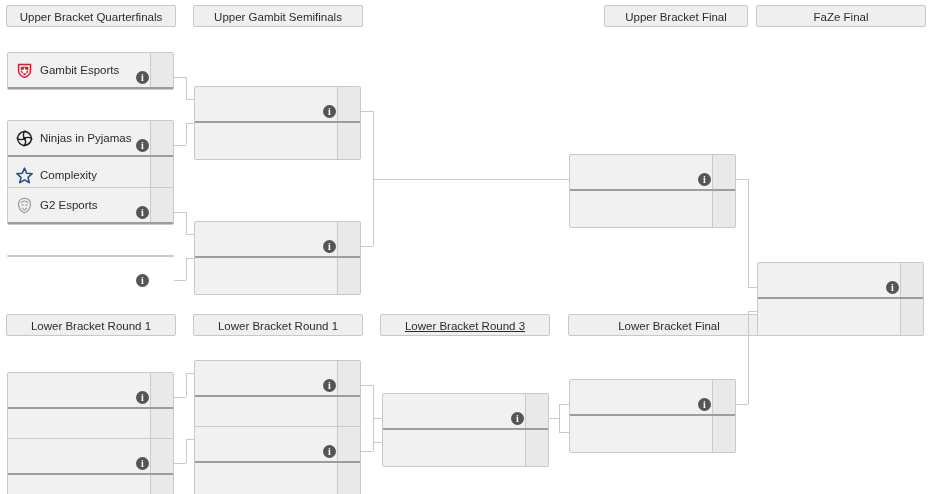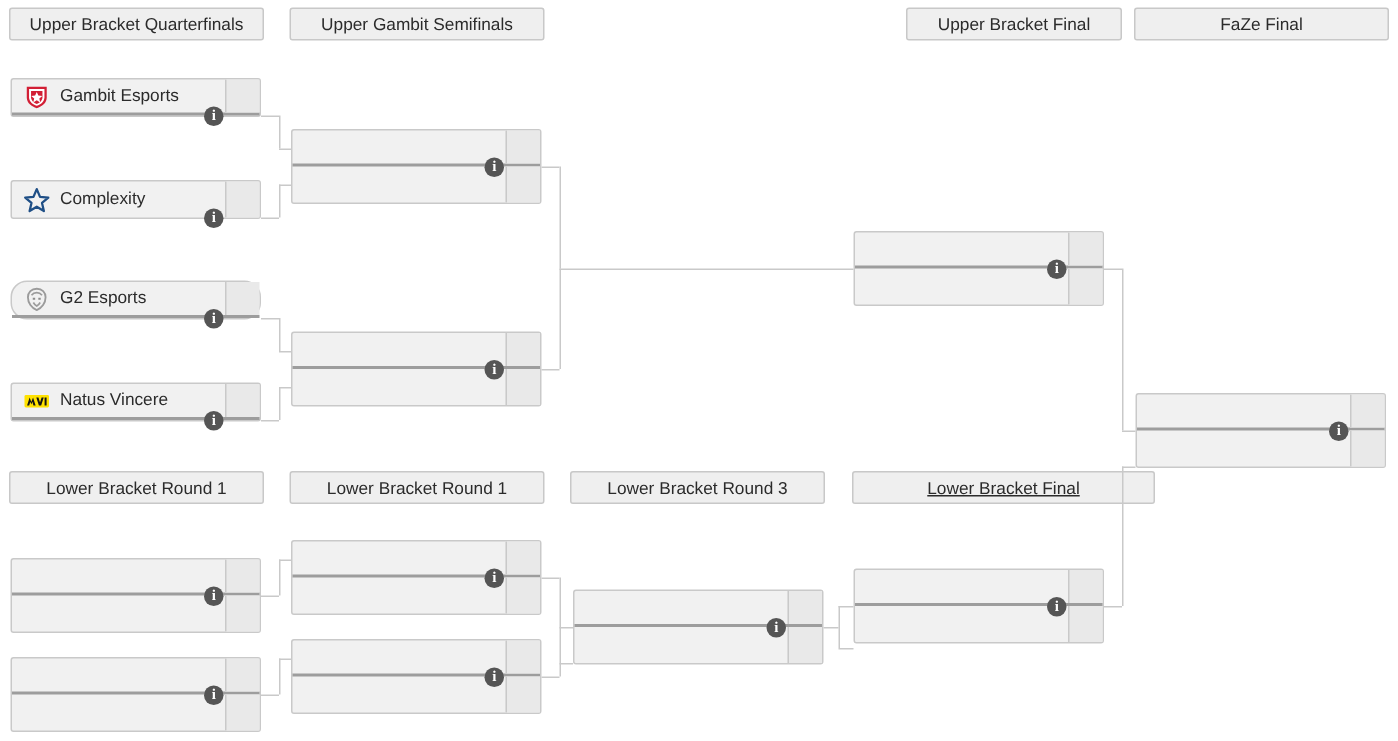--- a/index.html
+++ b/index.html
@@ -37,21 +37,21 @@
   
   .match {
     position: absolute;
     box-sizing: border-box;
     background: #f1f1f1;
     border: 1px solid #c9c9c9;
     border-radius: 2px;
   }
   .match-row {
     position: relative;
-    height: 24px;
+    height: 36px;
     box-sizing: border-box;
     display: flex;
     align-items: center;
     padding-left: 7px;
   }
   .match-row.row-top {
     border-bottom: 2px solid #9d9d9d;
   }
   .score-col {
     position: absolute;
@@ -152,79 +152,82 @@
       <div class="conn v" style="left: 559px; top: 418px; height: 14px;"></div>
       <div class="conn h" style="left: 559px; top: 432px; width: 10px;"></div>
     </div>
   <div id="header-layer">
       <div class="round-header" style="left: 6px; top: 5px; width: 170px;">Upper Bracket Quarterfinals</div>
       <div class="round-header" style="left: 193px; top: 5px; width: 170px;">Upper Gambit Semifinals</div>
       <div class="round-header" style="left: 568px; top: 5px; width: 144px; margin-left: 36px;">Upper Bracket Final</div>
       <div class="round-header" style="left: 756px; top: 5px; width: 170px;">FaZe Final</div>
       <div class="round-header" style="left: 6px; top: 314px; width: 170px;">Lower Bracket Round 1</div>
       <div class="round-header" style="left: 193px; top: 314px; width: 170px;">Lower Bracket Round 1</div>
-      <div class="round-header" style="left: 380px; top: 314px; width: 170px;">Lower Bracket Round 3</div>
-      <div class="round-header" style="left: 568px; top: 314px; width: 202px; text-decoration: underline;">Lower Bracket Final</div>
+      <div class="round-header" style="left: 380px; top: 314px; width: 170px; text-decoration: underline;">Lower Bracket Round 3</div>
+      <div class="round-header" style="left: 568px; top: 314px; width: 202px;">Lower Bracket Final</div>
     </div>
   <div id="match-layer">
       <div class="match" style="left: 7px; top: 52px; width: 167px;">
         <div class="match-row row-top">
           <span class="team-logo">
             <svg viewBox="0 0 20 20" width="19" height="19">
               <path d="M3 3 H17 V10.5 C17 14.5 13.6 16.8 10 18 C6.4 16.8 3 14.5 3 10.5 Z" fill="#d21f35"></path>
               <path d="M4.6 4.6 H15.4 V10.4 C15.4 13.5 12.8 15.4 10 16.4 C7.2 15.4 4.6 13.5 4.6 10.4 Z" fill="#ffffff"></path>
               <path d="M6 6 H14 V10.3 C14 12.7 12 14.2 10 15 C8 14.2 6 12.7 6 10.3 Z" fill="#d21f35"></path>
               <path d="M10 6.6 L11.15 9.2 L13.9 9.45 L11.8 11.3 L12.45 14 L10 12.5 L7.55 14 L8.2 11.3 L6.1 9.45 L8.85 9.2 Z" fill="#ffffff"></path>
             </svg>
           </span>
           <span class="team-name">Gambit Esports</span>
           <span class="score-col"></span>
         </div>
         <span class="info-badge">i</span>
       </div>
       <div class="match" style="left: 7px; top: 120px; width: 167px;">
+        <div class="match-row row-top">
+          <span class="team-logo">
+            <svg viewBox="0 0 20 20" width="19" height="19">
+              <g fill="none" stroke="#1b1b1b" stroke-width="1.5">
+                <path d="M10 2.4 C14.4 3.4 17 6.3 17.4 10 C14.6 8.4 12.2 8.4 10 10"></path>
+                <path d="M17.6 10 C16.6 14.4 13.7 17 10 17.4 C11.6 14.6 11.6 12.2 10 10"></path>
+                <path d="M10 17.6 C5.6 16.6 3 13.7 2.6 10 C5.4 11.6 7.8 11.6 10 10"></path>
+                <path d="M2.4 10 C3.4 5.6 6.3 3 10 2.6 C8.4 5.4 8.4 7.8 10 10"></path>
+              </g>
+              <circle cx="10" cy="10" r="1.5" fill="#1b1b1b"></circle>
+            </svg>
+          </span>
+          <span class="team-name">Ninjas in Pyjamas</span>
+          <span class="score-col"></span>
+        </div>
         <div class="match-row">
           <span class="team-logo">
             <svg viewBox="0 0 20 20" width="19" height="19">
               <path d="M10 2.2 L12.3 7.6 L18.1 8.1 L13.7 11.9 L15 17.6 L10 14.5 L5 17.6 L6.3 11.9 L1.9 8.1 L7.7 7.6 Z" fill="none" stroke="#1f4f86" stroke-width="1.6" stroke-linejoin="round"></path>
             </svg>
           </span>
           <span class="team-name">Complexity</span>
           <span class="score-col"></span>
         </div>
         <span class="info-badge">i</span>
       </div>
-      <div class="match" style="left: 7px; top: 187px; width: 167px; border-radius: 11px;">
+      <div class="match" style="left: 7px; top: 187px; width: 167px;">
         <div class="match-row row-top">
           <span class="team-logo">
             <svg viewBox="0 0 20 20" width="19" height="19">
               <path d="M10 2.6 C13.7 2.6 16.2 5 16.2 8.6 C16.2 12.6 13.6 16.2 10 17.6 C6.4 16.2 3.8 12.6 3.8 8.6 C3.8 5 6.3 2.6 10 2.6 Z" fill="none" stroke="#9b9b9b" stroke-width="1.3"></path>
               <path d="M6.3 7.2 C7.3 5.9 8.6 5.3 10 5.3 C11.4 5.3 12.7 5.9 13.7 7.2" fill="none" stroke="#9b9b9b" stroke-width="1.2"></path>
               <path d="M7.2 9.6 L8.9 9.6 M11.1 9.6 L12.8 9.6" stroke="#8c8c8c" stroke-width="1.4"></path>
               <path d="M7.6 12.3 C8.4 13.6 9.2 14.3 10 14.8 C10.8 14.3 11.6 13.6 12.4 12.3" fill="none" stroke="#9b9b9b" stroke-width="1.2"></path>
             </svg>
           </span>
           <span class="team-name">G2 Esports</span>
           <span class="score-col"></span>
         </div>
         <span class="info-badge">i</span>
       </div>
       <div class="match" style="left: 7px; top: 255px; width: 167px;">
-        <div class="match-row row-top">
-          <span class="team-logo">
-            <svg viewBox="0 0 20 20" width="19" height="19">
-              <rect x="1.4" y="5.6" width="17.2" height="8.8" rx="1" fill="#ffe200"></rect>
-              <path d="M3.2 13 L5 7.3 L6.2 10.6 L7.4 7.3 L9.2 13 H7.7 L6.9 10.4 L6.2 12.2 L5.5 10.4 L4.7 13 Z" fill="#141414"></path>
-              <path d="M9.7 7.3 H11.2 L12.3 10.8 L13.4 7.3 H14.9 L13.1 13 H11.5 Z" fill="#141414"></path>
-              <path d="M15.5 7.3 H16.9 V13 H15.5 Z" fill="#141414"></path>
-            </svg>
-          </span>
-          <span class="team-name">Natus Vincere</span>
-          <span class="score-col"></span>
-        </div>
         <span class="info-badge">i</span>
       </div>
       <div class="match" style="left: 194px; top: 86px; width: 167px;">
         <div class="match-row row-top">
           <span class="team-logo"></span>
           <span class="team-name"></span>
           <span class="score-col"></span>
         </div>
         <div class="match-row">
           <span class="team-logo"></span>

